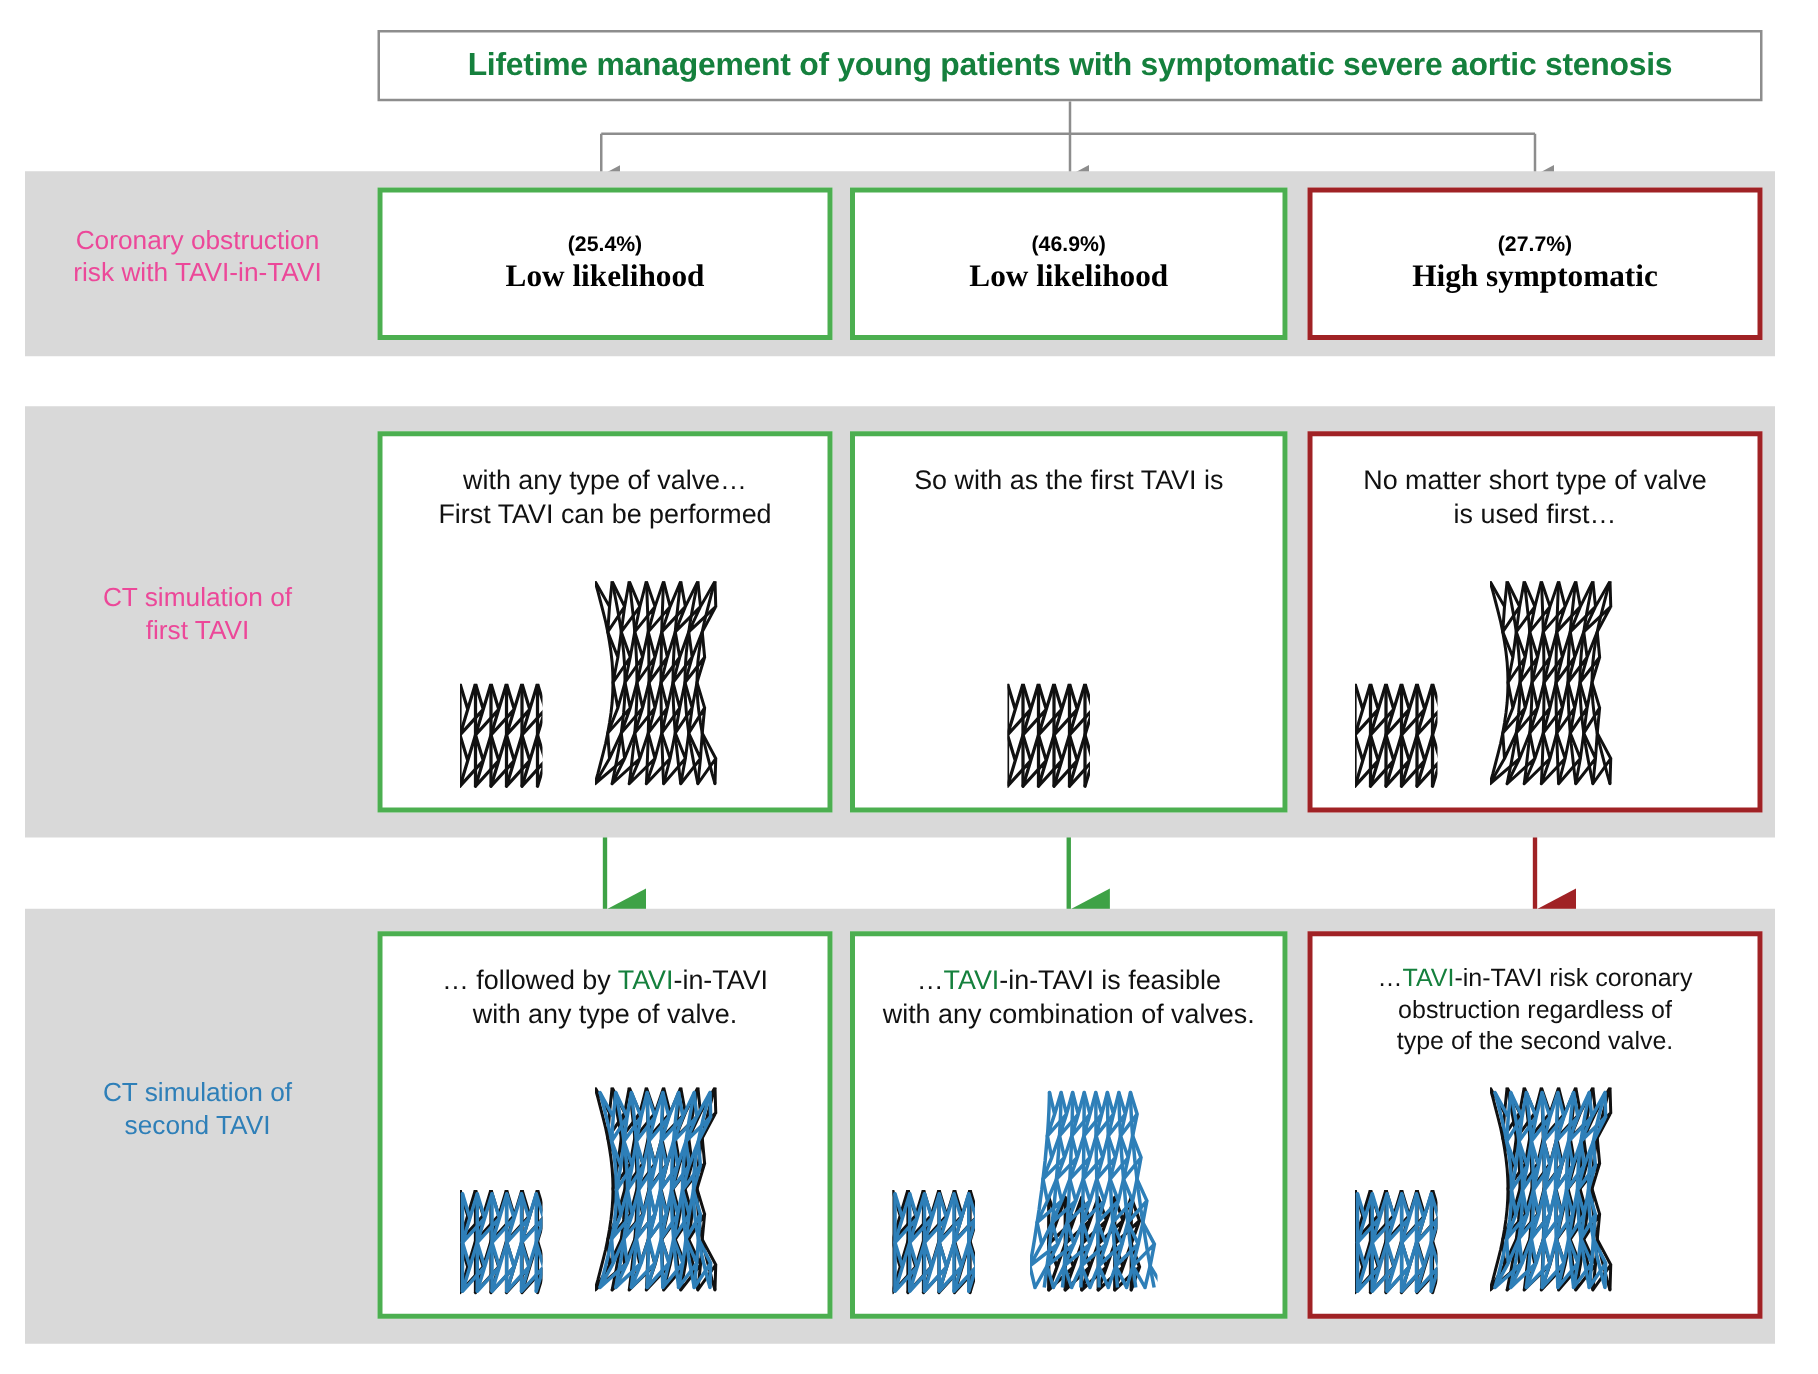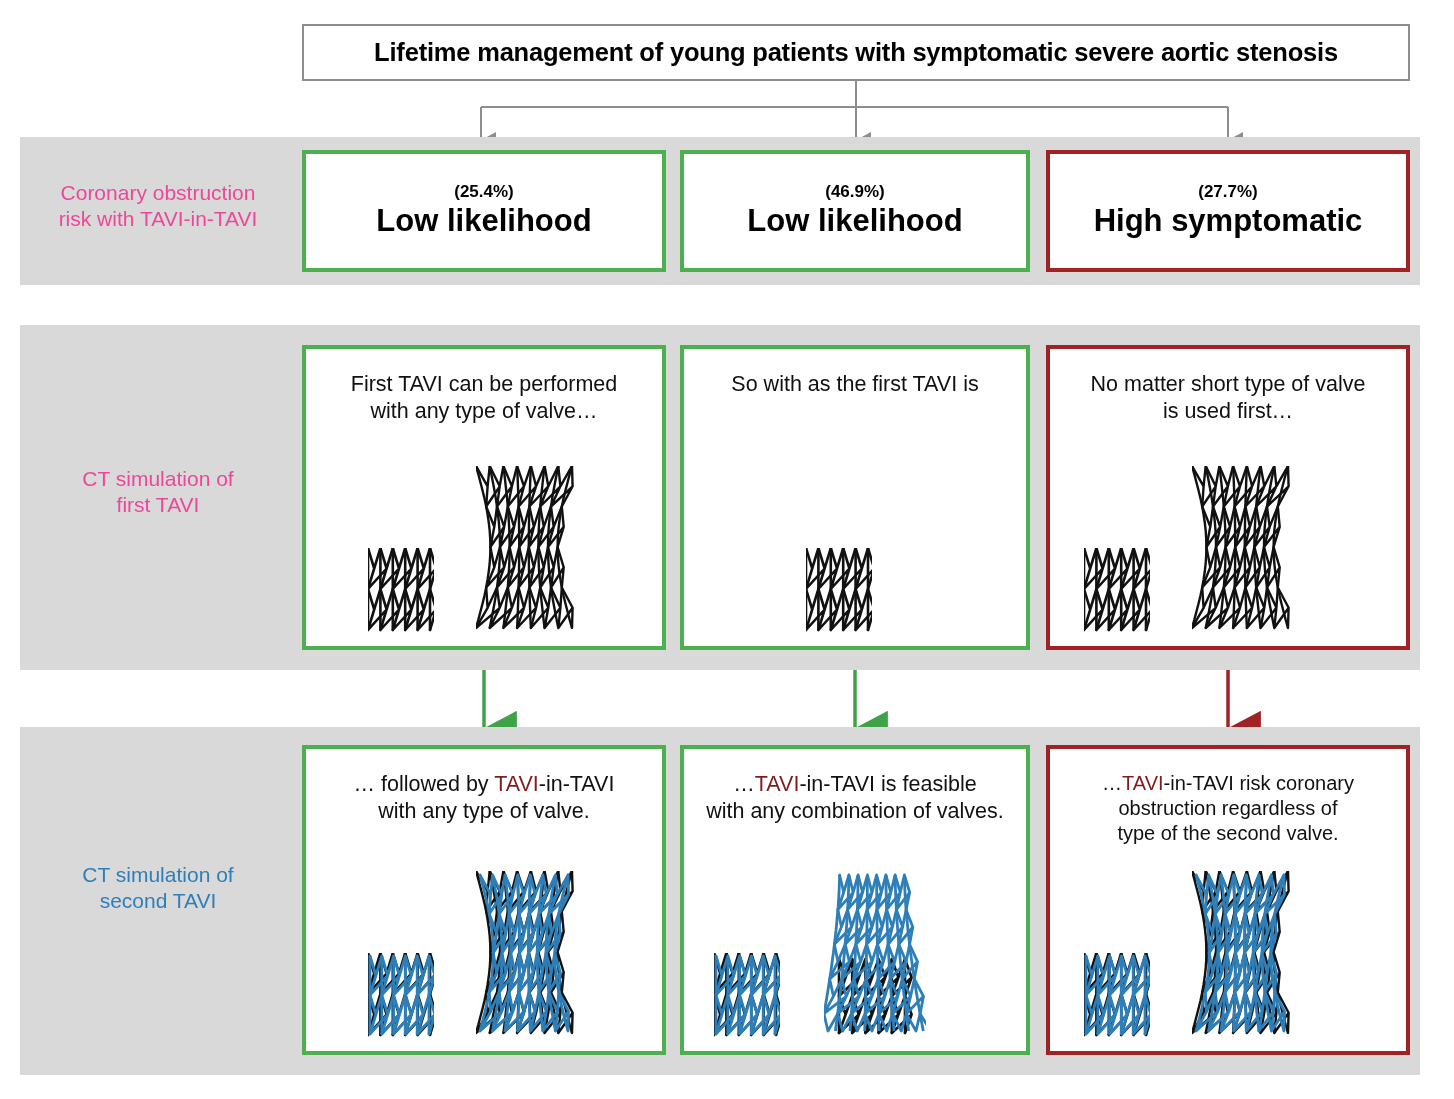--- a/index.html
+++ b/index.html
@@ -12,21 +12,21 @@
 
   
   .title-box{
     position:absolute;left:302px;top:24px;width:1108px;height:57px;
     border:2px solid #8d8d8d;background:#ffffff;
     display:flex;align-items:center;justify-content:center;
     box-sizing:border-box;
   }
   .title-text{
     font-size:25.5px;font-weight:bold;letter-spacing:-0.2px;
-    white-space:nowrap;color:#000000;
+    white-space:nowrap;color:#15803d;
   }
 
   
   .band{position:absolute;left:20px;width:1400px;background:#d9d9d9;}
   .band-1{top:137px;height:148px;}
   .band-2{top:325px;height:345px;}
   .band-3{top:727px;height:348px;}
 
   
   .row-label{
@@ -50,29 +50,29 @@
   .r1{top:150px;height:122px;}
   .r2{top:345px;height:305px;}
   .r3{top:745px;height:310px;}
 
   
   .card-center{
     display:flex;flex-direction:column;align-items:center;justify-content:center;
     height:100%;
   }
   .pct{font-size:17px;font-weight:bold;line-height:1.24;}
-  .likelihood{font-size:31px;font-weight:bold;line-height:1.24;}
+  .likelihood{font-size:25px;font-weight:bold;line-height:1.24;font-family:Liberation Serif, serif;}
 
   .card-caption{
     position:absolute;left:0;right:0;top:22px;
     text-align:center;font-size:21.5px;line-height:1.25;color:#111;
     padding:0 10px;box-sizing:border-box;
   }
   .card-caption.tight{font-size:20px;}
-  .blue-tavi{color:#7f1d1d;}
+  .blue-tavi{color:#15803d;}
 
   
   .stent-area{position:absolute;left:0;right:0;bottom:8px;height:190px;}
   .stent{position:absolute;bottom:0;}
 
   
   .connectors{position:absolute;left:0;top:0;width:1454px;height:1099px;pointer-events:none;}
 </style>
 </head>
 <body>
@@ -140,22 +140,22 @@
   </div>
   <div class="card col3 r1 red">
     <div class="card-center">
       <div class="pct">(27.7%)</div>
       <div class="likelihood">High symptomatic</div>
     </div>
   </div>
 
   <div class="card col1 r2">
     <div class="card-caption">
+      <div>with any type of valve…</div>
       <div>First TAVI can be performed</div>
-      <div>with any type of valve…</div>
     </div>
     <div class="stent-area">
       <div class="stent" style="left:62px;bottom:0;"><svg width="66" height="86" viewBox="0 0 66 86">
             <g transform="">
               <path d="M0.0,0.0L6.2,20.5M12.4,0.0L18.6,20.5M12.4,0.0L6.2,20.5M24.8,0.0L31.0,20.5M24.8,0.0L18.6,20.5M37.2,0.0L43.4,20.5M37.2,0.0L31.0,20.5M49.6,0.0L55.8,20.5M49.6,0.0L43.4,20.5M62.0,0.0L68.2,20.5M62.0,0.0L55.8,20.5M6.2,20.5L0.0,41.0M18.6,20.5L12.4,41.0M18.6,20.5L0.0,41.0M31.0,20.5L24.8,41.0M31.0,20.5L12.4,41.0M43.4,20.5L37.2,41.0M43.4,20.5L24.8,41.0M55.8,20.5L49.6,41.0M55.8,20.5L37.2,41.0M68.2,20.5L62.0,41.0M68.2,20.5L49.6,41.0M0.0,41.0L6.2,61.5M12.4,41.0L18.6,61.5M12.4,41.0L6.2,61.5M24.8,41.0L31.0,61.5M24.8,41.0L18.6,61.5M37.2,41.0L43.4,61.5M37.2,41.0L31.0,61.5M49.6,41.0L55.8,61.5M49.6,41.0L43.4,61.5M62.0,41.0L68.2,61.5M62.0,41.0L55.8,61.5M6.2,61.5L0.0,82.0M18.6,61.5L12.4,82.0M18.6,61.5L0.0,82.0M31.0,61.5L24.8,82.0M31.0,61.5L12.4,82.0M43.4,61.5L37.2,82.0M43.4,61.5L24.8,82.0M55.8,61.5L49.6,82.0M55.8,61.5L37.2,82.0M68.2,61.5L62.0,82.0M68.2,61.5L49.6,82.0" stroke="#111111" stroke-width="2.6" fill="none" stroke-linecap="round"></path>
               <path d="M0.0,0.0L0.0,4.1L0.0,8.2L0.0,12.3L0.0,16.4L0.0,20.5L0.0,24.6L0.0,28.7L0.0,32.8L0.0,36.9L0.0,41.0L0.0,45.1L0.0,49.2L0.0,53.3L0.0,57.4L0.0,61.5L0.0,65.6L0.0,69.7L0.0,73.8L0.0,77.9L0.0,82.0M12.4,0.0L12.4,4.1L12.4,8.2L12.4,12.3L12.4,16.4L12.4,20.5L12.4,24.6L12.4,28.7L12.4,32.8L12.4,36.9L12.4,41.0L12.4,45.1L12.4,49.2L12.4,53.3L12.4,57.4L12.4,61.5L12.4,65.6L12.4,69.7L12.4,73.8L12.4,77.9L12.4,82.0M24.8,0.0L24.8,4.1L24.8,8.2L24.8,12.3L24.8,16.4L24.8,20.5L24.8,24.6L24.8,28.7L24.8,32.8L24.8,36.9L24.8,41.0L24.8,45.1L24.8,49.2L24.8,53.3L24.8,57.4L24.8,61.5L24.8,65.6L24.8,69.7L24.8,73.8L24.8,77.9L24.8,82.0M37.2,0.0L37.2,4.1L37.2,8.2L37.2,12.3L37.2,16.4L37.2,20.5L37.2,24.6L37.2,28.7L37.2,32.8L37.2,36.9L37.2,41.0L37.2,45.1L37.2,49.2L37.2,53.3L37.2,57.4L37.2,61.5L37.2,65.6L37.2,69.7L37.2,73.8L37.2,77.9L37.2,82.0M49.6,0.0L49.6,4.1L49.6,8.2L49.6,12.3L49.6,16.4L49.6,20.5L49.6,24.6L49.6,28.7L49.6,32.8L49.6,36.9L49.6,41.0L49.6,45.1L49.6,49.2L49.6,53.3L49.6,57.4L49.6,61.5L49.6,65.6L49.6,69.7L49.6,73.8L49.6,77.9L49.6,82.0M62.0,0.0L62.0,4.1L62.0,8.2L62.0,12.3L62.0,16.4L62.0,20.5L62.0,24.6L62.0,28.7L62.0,32.8L62.0,36.9L62.0,41.0L62.0,45.1L62.0,49.2L62.0,53.3L62.0,57.4L62.0,61.5L62.0,65.6L62.0,69.7L62.0,73.8L62.0,77.9L62.0,82.0" stroke="#111111" stroke-width="2.6" fill="none"></path>
             </g>
           </svg></div>
       <div class="stent" style="left:170px;bottom:0;"><svg width="102" height="168" viewBox="0 0 102 168">
             <g transform="">

